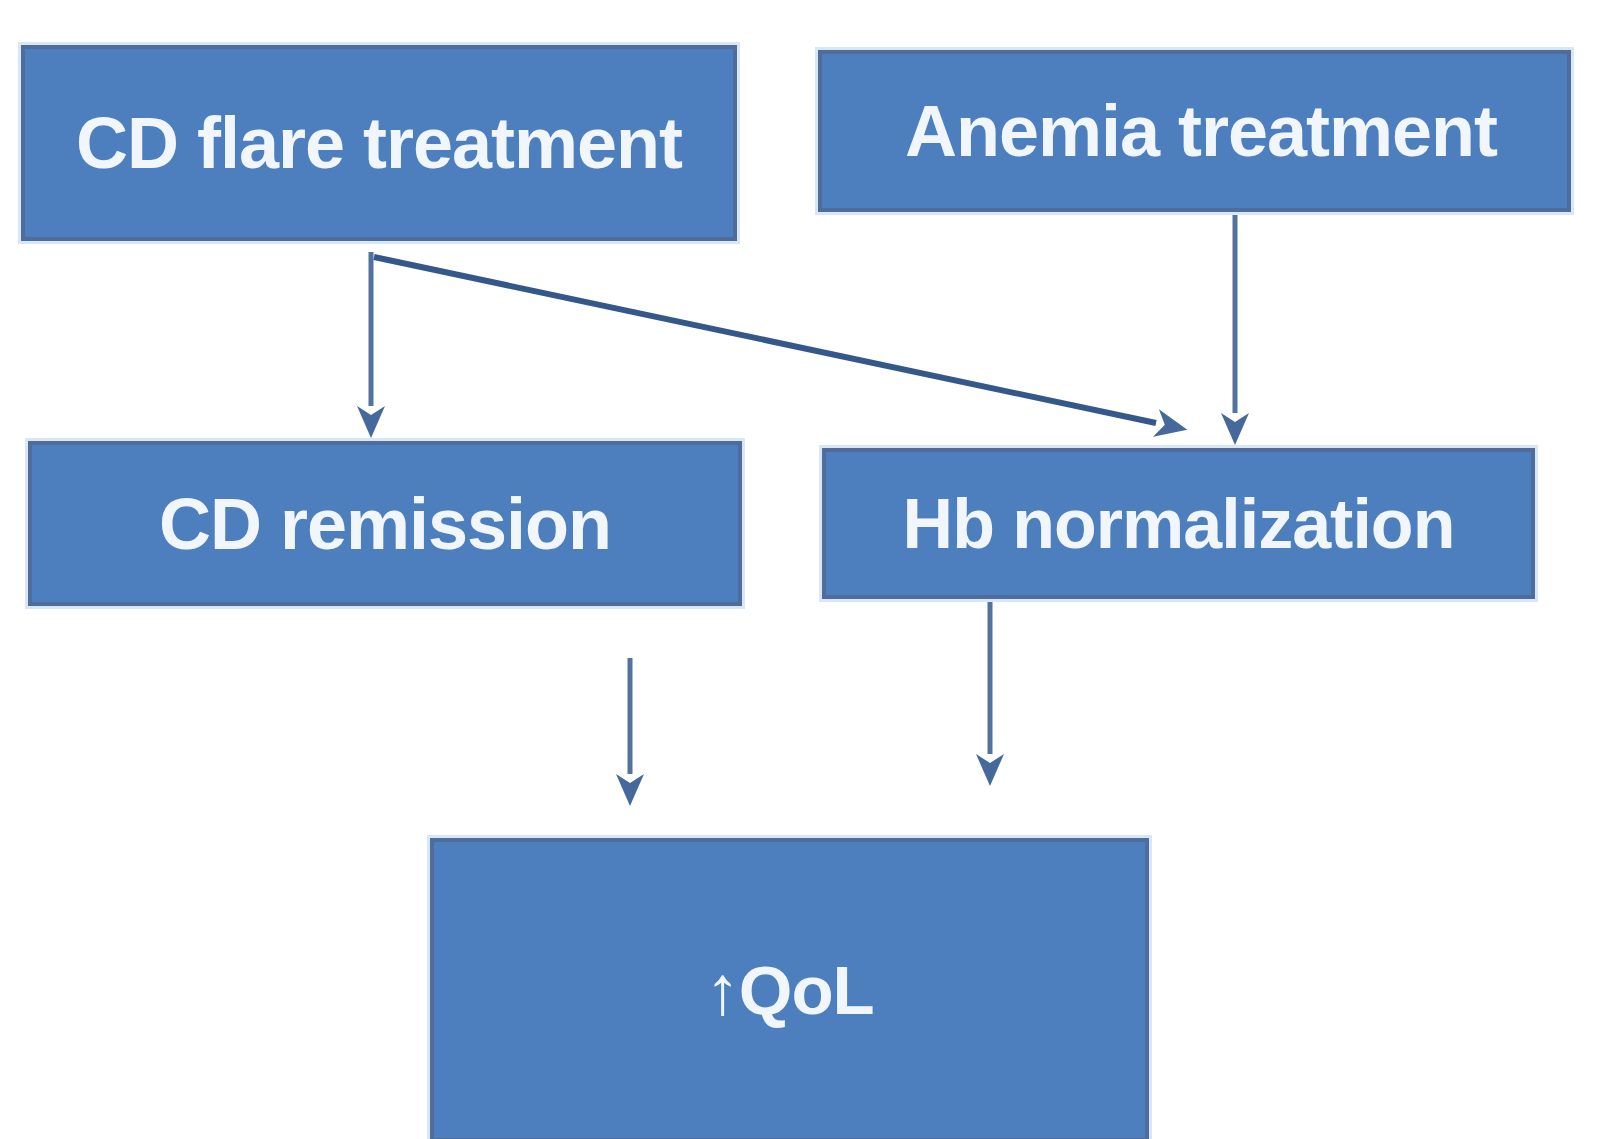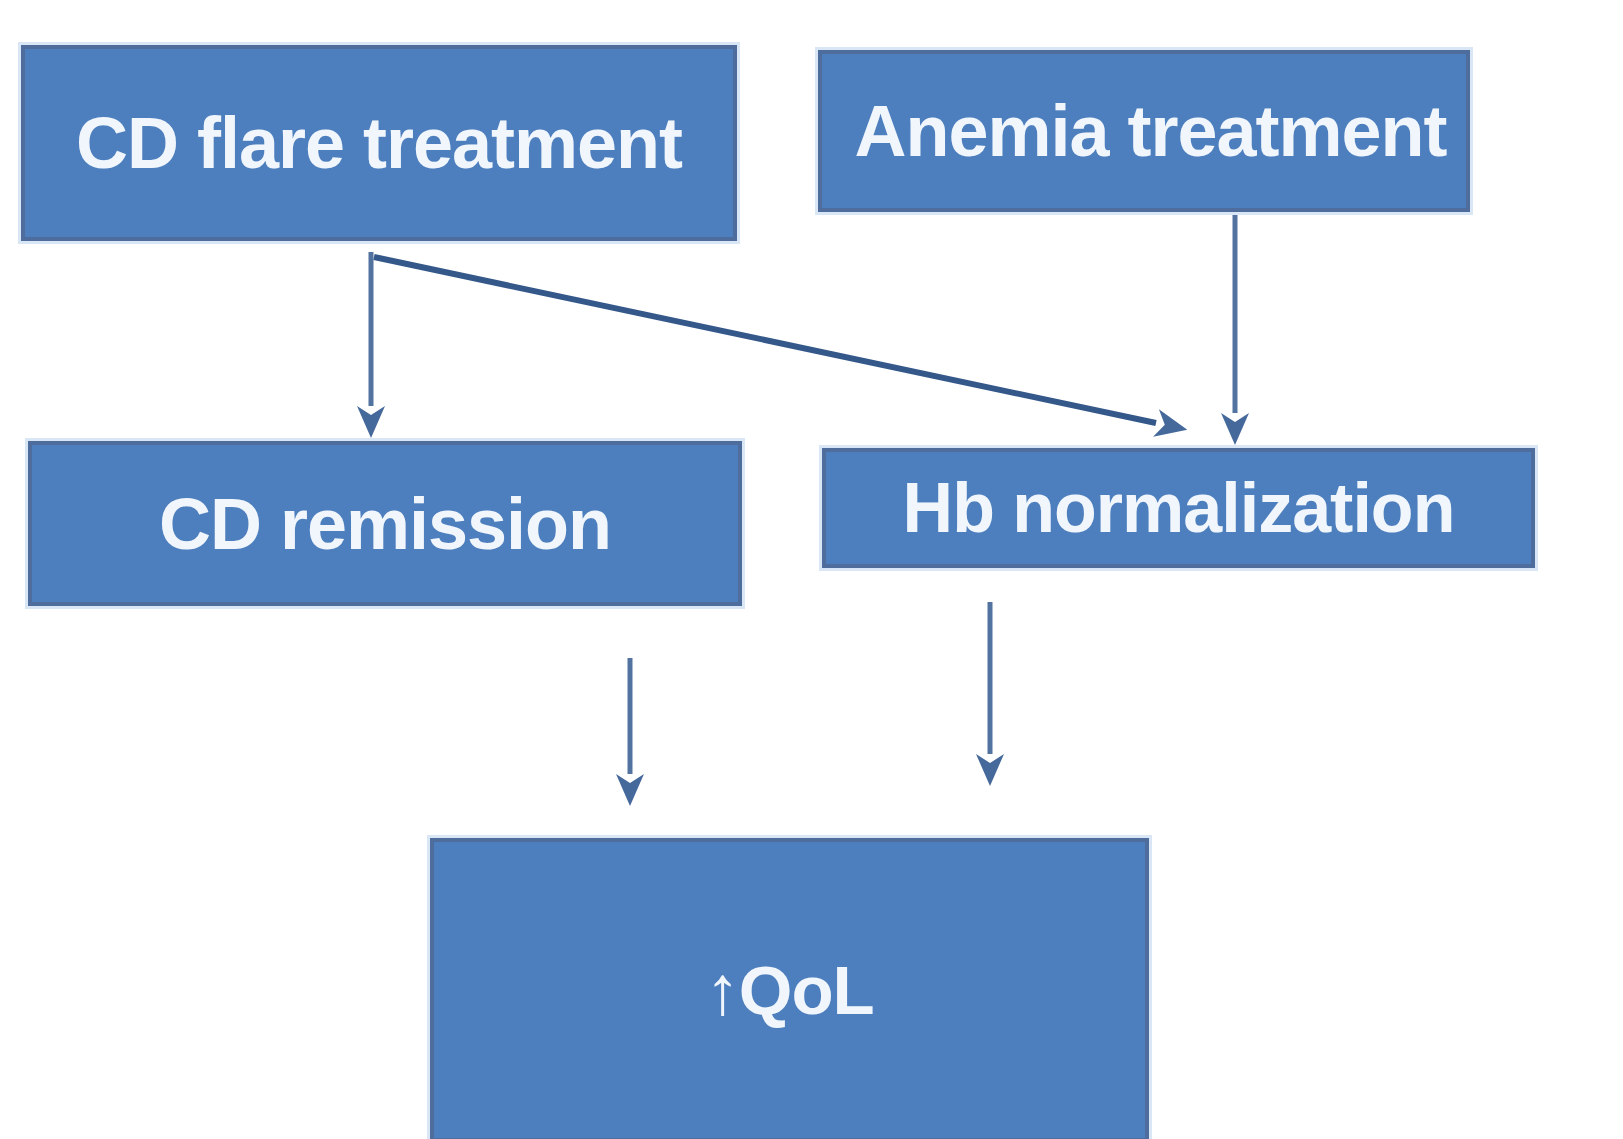--- a/index.html
+++ b/index.html
@@ -23,23 +23,23 @@
     background: var(--node-fill, #4d7fbe);
     border: 4px solid var(--node-border, #4e6d9d);
     box-shadow: 0 0 0 3px var(--node-halo, #d9e6f5);
     color: var(--node-text, #f0f6fc);
     font-weight: bold;
     letter-spacing: -1px;
     line-height: 1;
   }
 
   .n-cd-flare   { left: 21px;  top: 45px;  width: 716px; height: 196px; font-size: 72px; }
-  .n-anemia     { left: 818px; top: 50px;  width: 652px; height: 162px; font-size: 72px; padding-left: 13px; }
+  .n-anemia     { left: 818px; top: 50px;  width: 753px; height: 162px; font-size: 72px; padding-left: 13px; }
   .n-remission  { left: 28px;  top: 441px; width: 714px; height: 165px; font-size: 72px; }
-  .n-hb         { left: 822px; top: 448px; width: 713px; height: 120px; font-size: 70px; }
+  .n-hb         { left: 822px; top: 448px; width: 713px; height: 151px; font-size: 70px; }
   .n-qol        { left: 430px; top: 838px; width: 719px; height: 304px; font-size: 69px; }
 
   svg.edges {
     position: absolute;
     left: 0; top: 0;
     width: 1623px; height: 1139px;
     pointer-events: none;
   }
   .edge-line {
     stroke: var(--arrow, #52739f);

